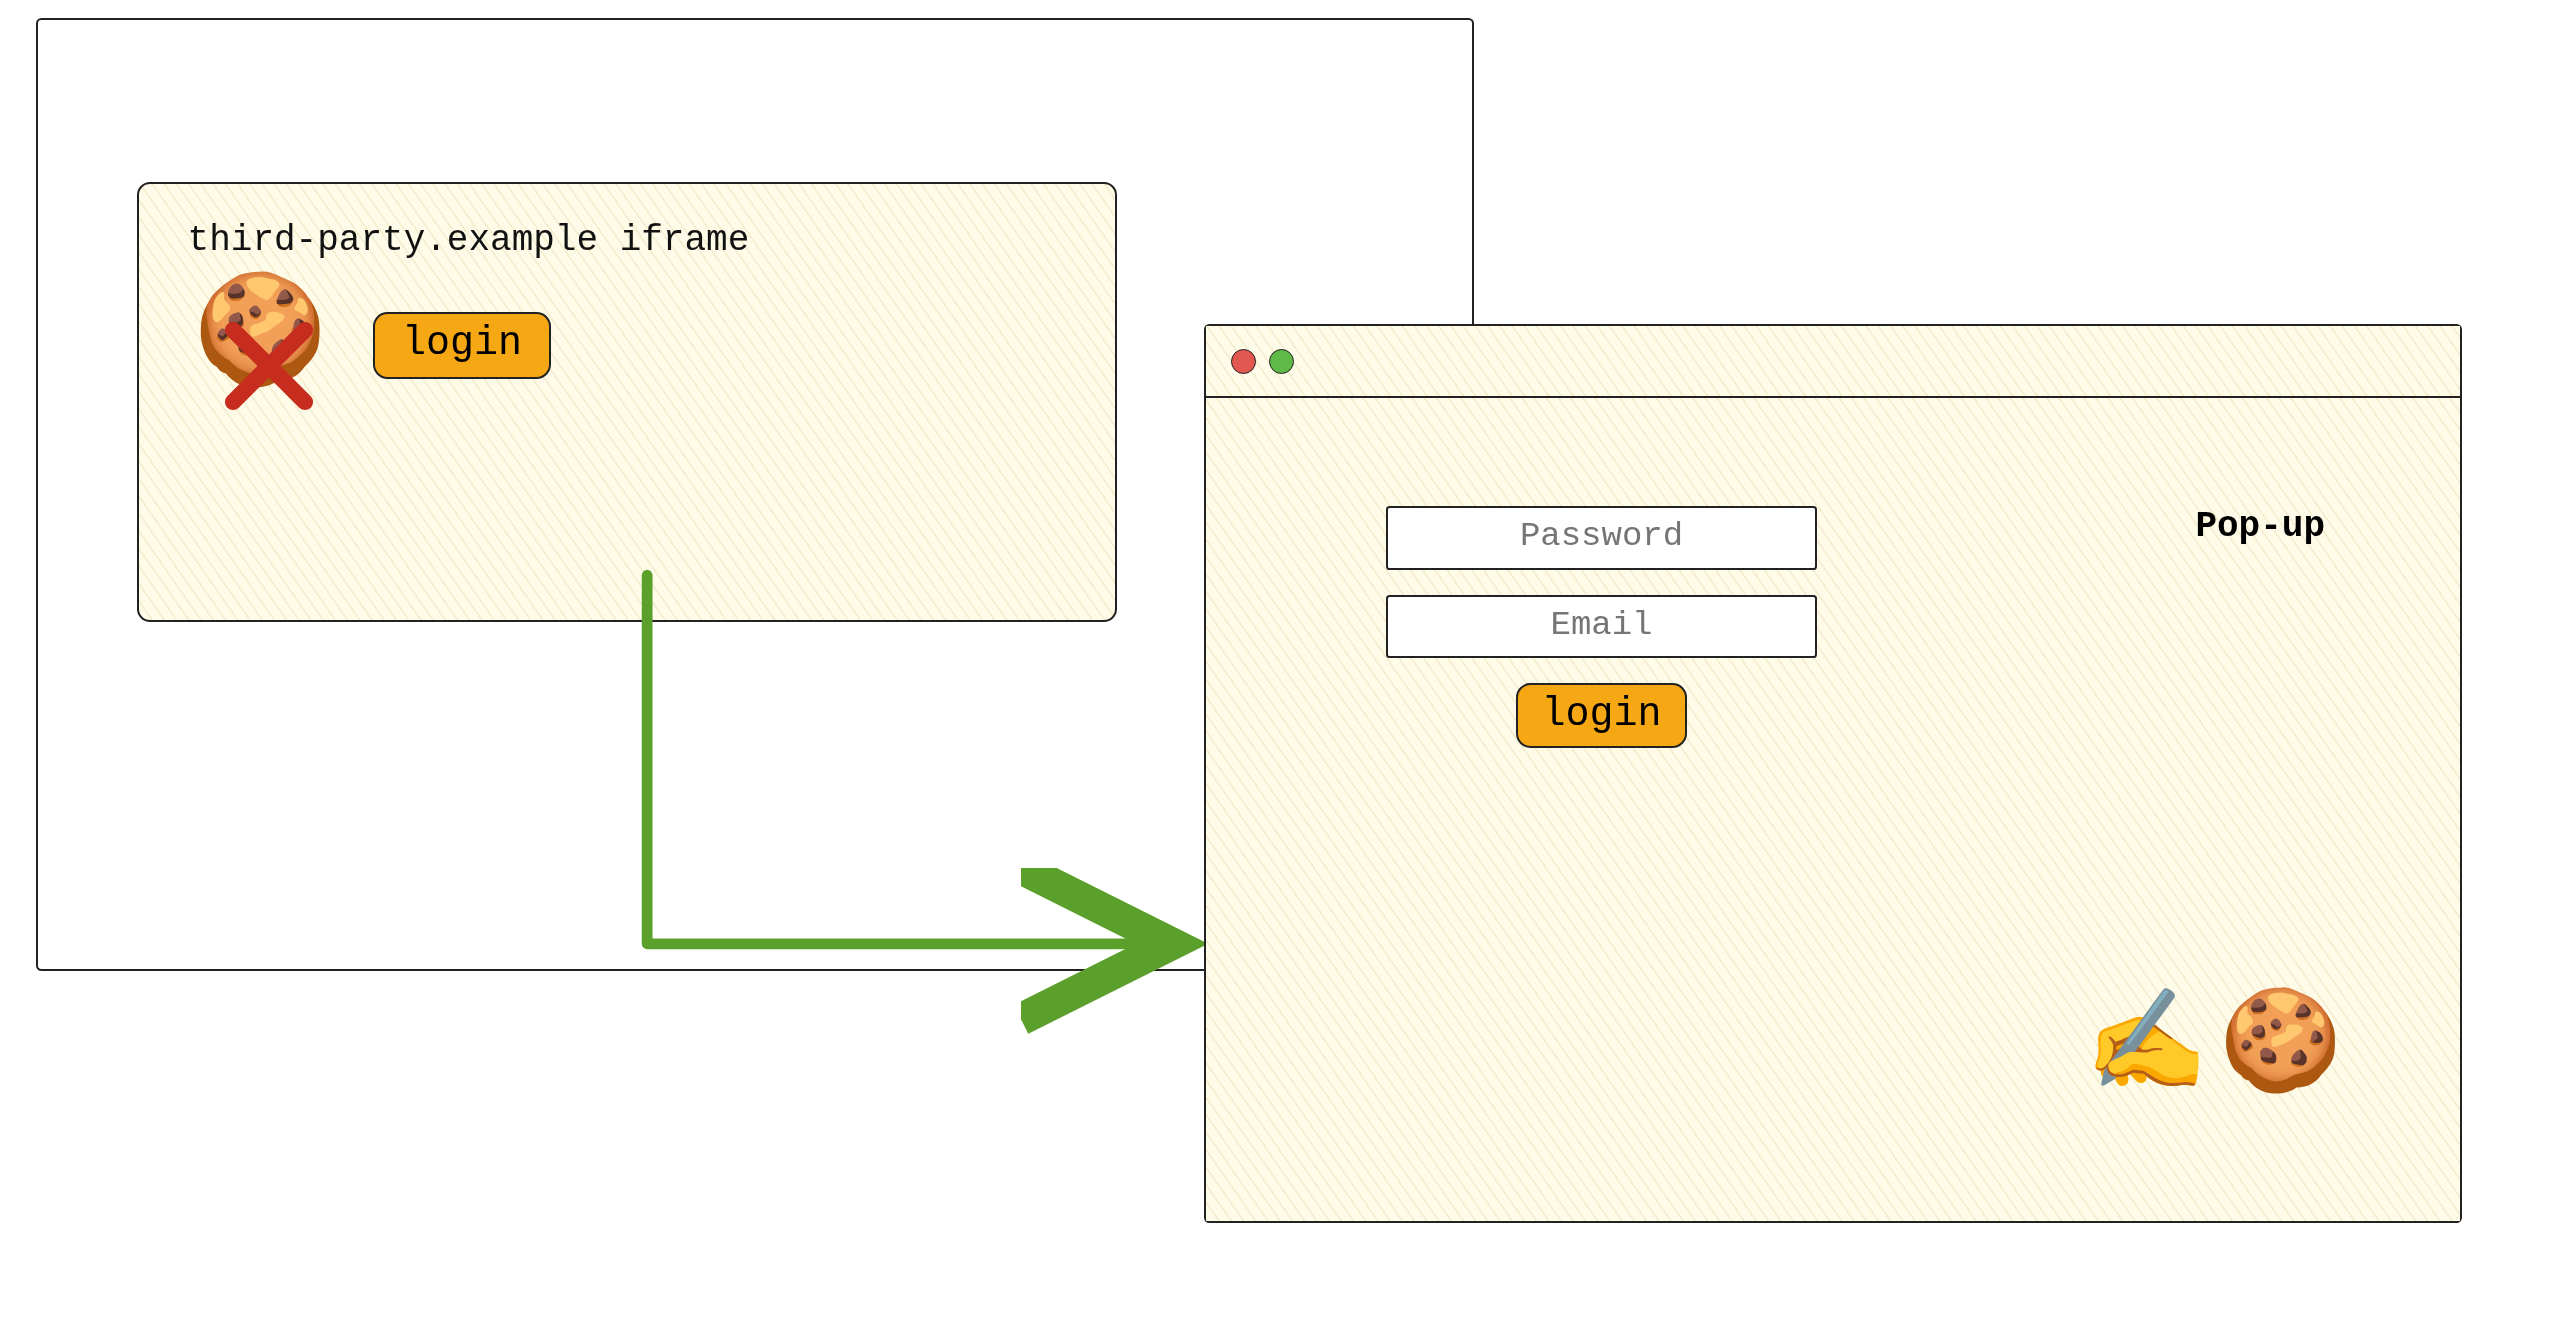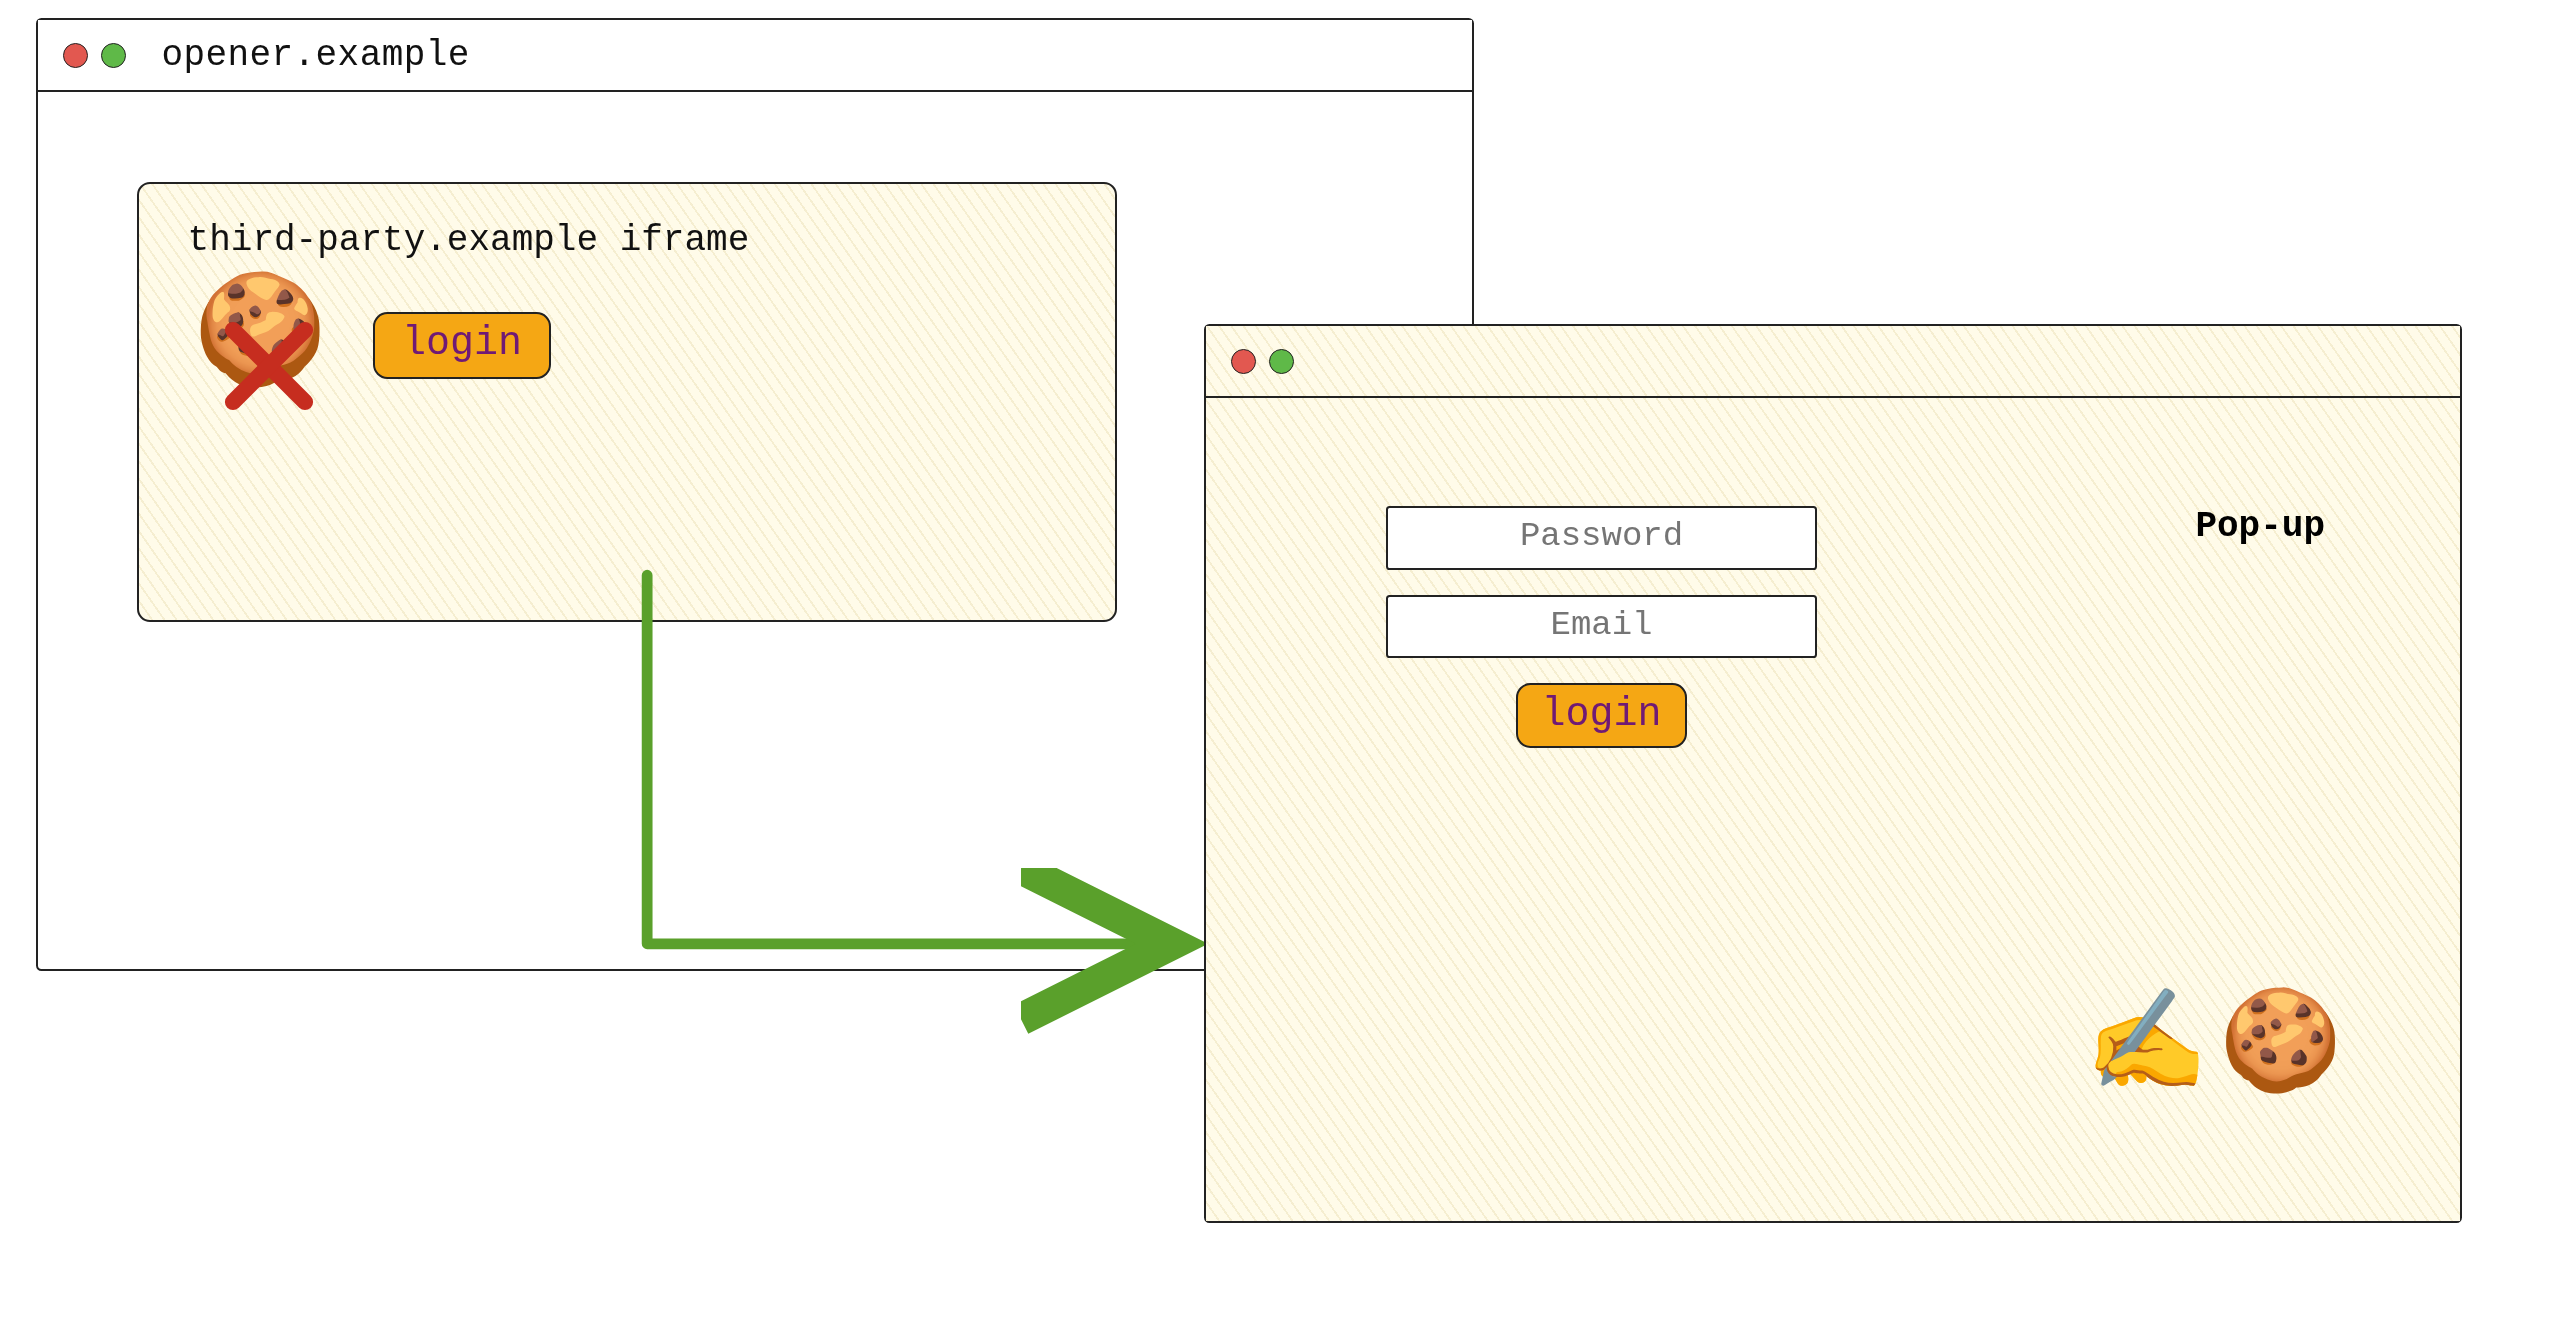--- a/index.html
+++ b/index.html
@@ -67,21 +67,21 @@
     position: absolute; left: 31px; top: 38px;
     pointer-events: none;
   }
   .login-btn {
     background: #f5a714;
     border: 2.7px solid #222;
     border-radius: 14.4px;
     padding: 7.2px 27px 10.8px 27px;
     font-size: 40px;
     font-family: inherit;
-    color: #701a75;
+    color: #000000;
     cursor: pointer;
   }
   .login-btn.small { font-size: 40px; padding: 7.2px 23.4px 9px 23.4px; }
   .popup-body {
     position: relative;
     width: 100%;
     height: calc(100% - 72px);
   }
   .popup-content {
     position: absolute;
@@ -110,27 +110,20 @@
     right: 117px; bottom: 117px;
     display: flex; align-items: center; gap: 10.8px;
     font-size: 99px;
   }
   svg.arrow { position: absolute; overflow: visible; }
 </style>
 </head>
 <body>
 
 <div class="window" style="left:36px; top:18px; width:1438px; height:953px;">
-  <div class="titlebar">
-    <div class="dots">
-      <div class="dot red"></div>
-      <div class="dot green"></div>
-    </div>
-    <div class="title">opener.example</div>
-  </div>
 
   <div class="iframe-box hatched" style="left:99px; top:162px; width:980px; height:440px;">
     <div class="iframe-label">third-party.example iframe</div>
     <div class="row">
       <div class="cookie-wrap">
         <span class="cookie">🍪</span>
         <svg class="cross" width="99" height="99" viewBox="0 0 110 110">
           <line x1="10" y1="10" x2="90" y2="90" stroke="#c62d1f" stroke-width="18" stroke-linecap="round"></line>
           <line x1="90" y1="10" x2="10" y2="90" stroke="#c62d1f" stroke-width="18" stroke-linecap="round"></line>
         </svg>

